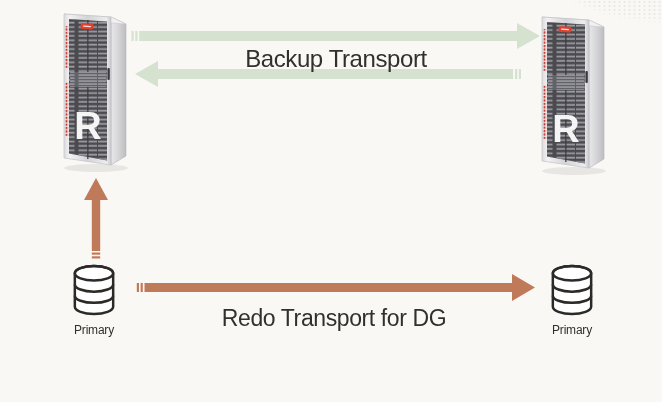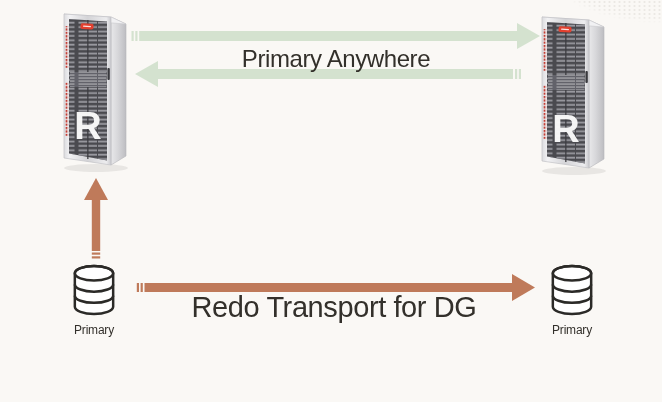--- a/index.html
+++ b/index.html
@@ -159,21 +159,21 @@
     <path class="db-line" d="M4,33.9 A20,7.5 0 0 0 44,33.9"></path>
   </svg>
 
   <svg class="db-icon" style="left:549px;top:263px" width="46" height="54" viewBox="0 0 48 56">
     <path class="db-shape" d="M4,10.5 L4,45.5 A20,7.5 0 0 0 44,45.5 L44,10.5 A20,7.5 0 0 0 4,10.5 Z"></path>
     <ellipse class="db-line" cx="24" cy="10.5" rx="20" ry="7.5"></ellipse>
     <path class="db-line" d="M4,22.2 A20,7.5 0 0 0 44,22.2"></path>
     <path class="db-line" d="M4,33.9 A20,7.5 0 0 0 44,33.9"></path>
   </svg>
 
-  <div class="edge-label" style="left:336px;top:45px">Primary Anywhere</div>
+  <div class="edge-label" style="left:336px;top:45px">Backup Transport</div>
 
-  <div class="edge-label" style="left:334px;top:291px;font-size:29px">Redo Transport for DG</div>
+  <div class="edge-label" style="left:334px;top:305px;font-size:23px">Redo Transport for DG</div>
 
   <div class="node-label" style="left:94px;top:323px">Primary</div>
 
   <div class="node-label" style="left:572px;top:323px">Primary</div>
 
 </div>
 
 </body></html>

